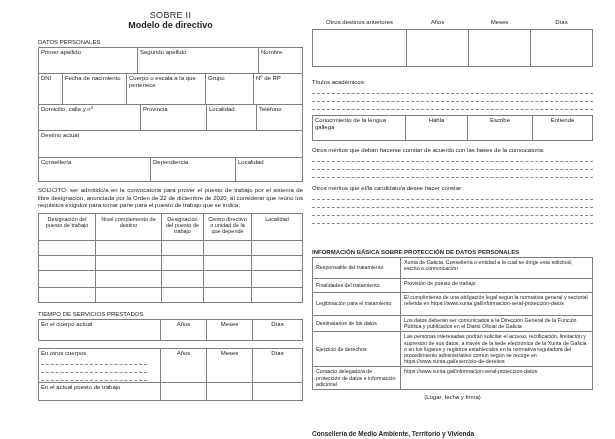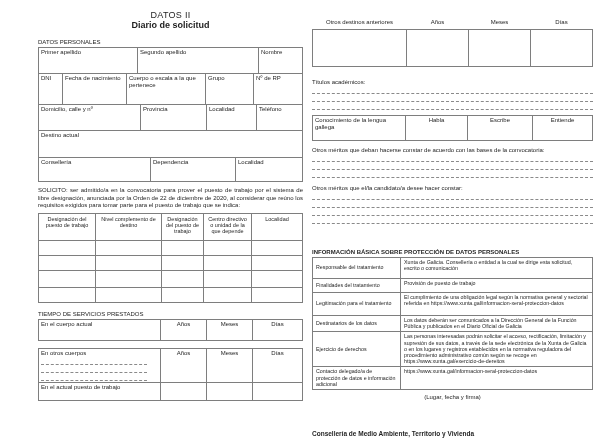--- a/index.html
+++ b/index.html
@@ -44,22 +44,22 @@
   .lugar{font-size:6px;text-align:center;margin-top:4px;}
   .footer-org{font-size:6.5px;font-weight:bold;margin-top:30px;}
 </style>
 </head>
 <body>
 
 <div class="page">
 
   <div class="left-col">
 
-    <div class="title1">DATOS II</div>
-    <div class="title2">Diario de solicitud</div>
+    <div class="title1">SOBRE II</div>
+    <div class="title2">Modelo de directivo</div>
 
     <div class="sec-label">DATOS PERSONALES</div>
 
     <table class="t">
       <colgroup>
           <col style="width:99px">
           <col style="width:121px">
           <col>
         </colgroup>
       <tbody>

